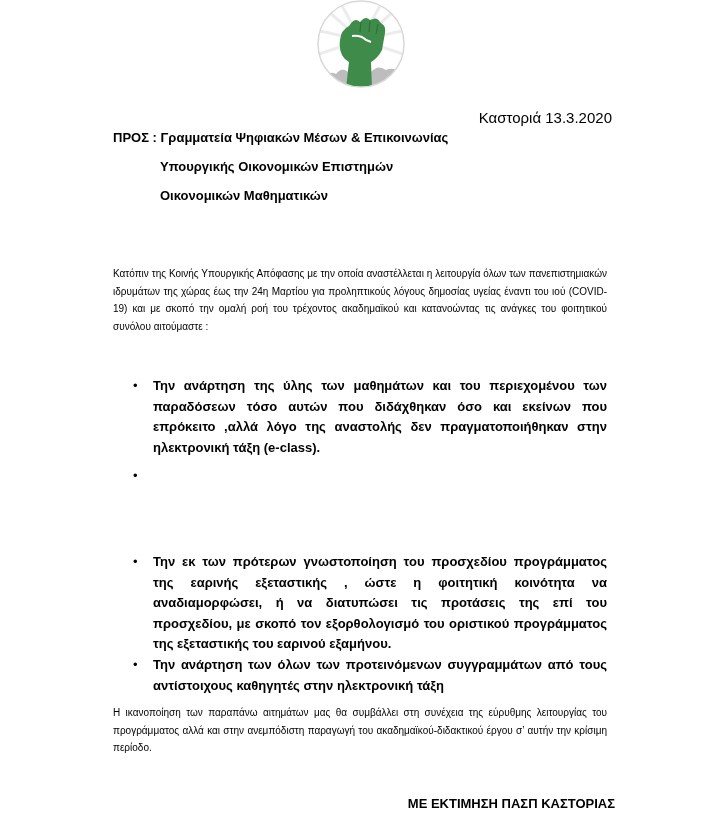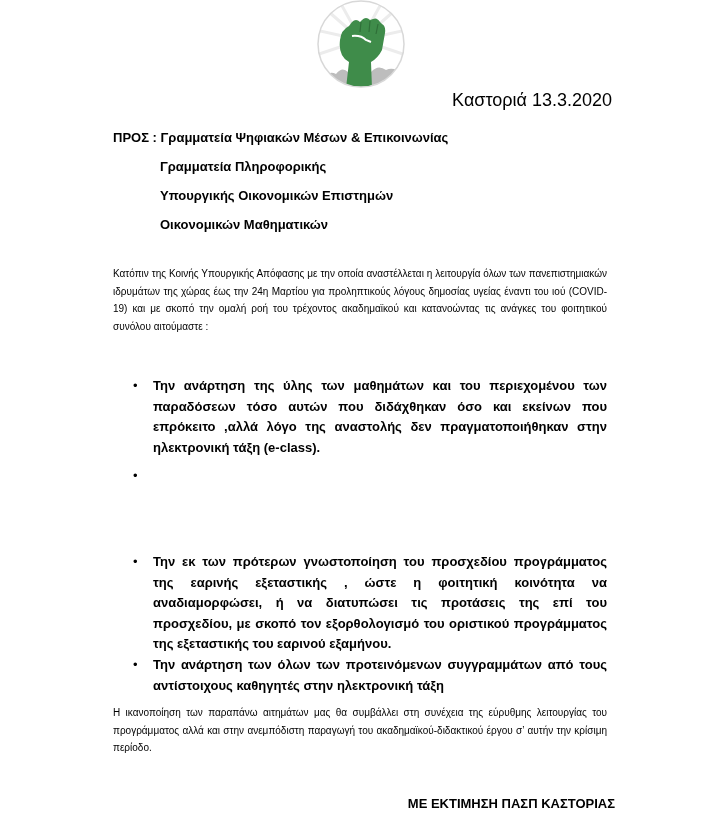--- a/index.html
+++ b/index.html
@@ -18,22 +18,22 @@
     .logo {
       position: absolute;
       left: 316px;
       top: 0px;
       width: 90px;
       height: 88px;
     }
     .date {
       position: absolute;
       right: 108px;
-      top: 90px;
-      font-size: 18px;
+      top: 109px;
+      font-size: 15px;
     }
     .recipients {
       position: absolute;
       left: 113px;
       top: 129px;
       font-size: 13px;
       font-weight: bold;
     }
     .recipients .row {
       height: 29px;
@@ -125,23 +125,20 @@
 </div>
 
 <div class="date">Καστοριά 13.3.2020</div>
 
 <div class="recipients">
   <div class="row">
     <span class="prefix">ΠΡΟΣ :</span>
     <span>Γραμματεία Ψηφιακών Μέσων &amp; Επικοινωνίας</span>
   </div>
   <div class="row indent">
-    <span>Γραμματεία Πληροφορικής</span>
-  </div>
-  <div class="row indent">
     <span>Υπουργικής Οικονομικών Επιστημών</span>
   </div>
   <div class="row indent">
     <span>Οικονομικών Μαθηματικών</span>
   </div>
 </div>
 
 <div class="para intro">Κατόπιν της Κοινής Υπουργικής Απόφασης με την οποία αναστέλλεται η λειτουργία όλων των πανεπιστημιακών ιδρυμάτων της χώρας έως την 24η Μαρτίου για προληπτικούς λόγους δημοσίας υγείας έναντι του ιού (COVID-19) και με σκοπό την ομαλή ροή του τρέχοντος ακαδημαϊκού και κατανοώντας τις ανάγκες του φοιτητικού συνόλου αιτούμαστε :</div>
 
 <ul class="bullets">

